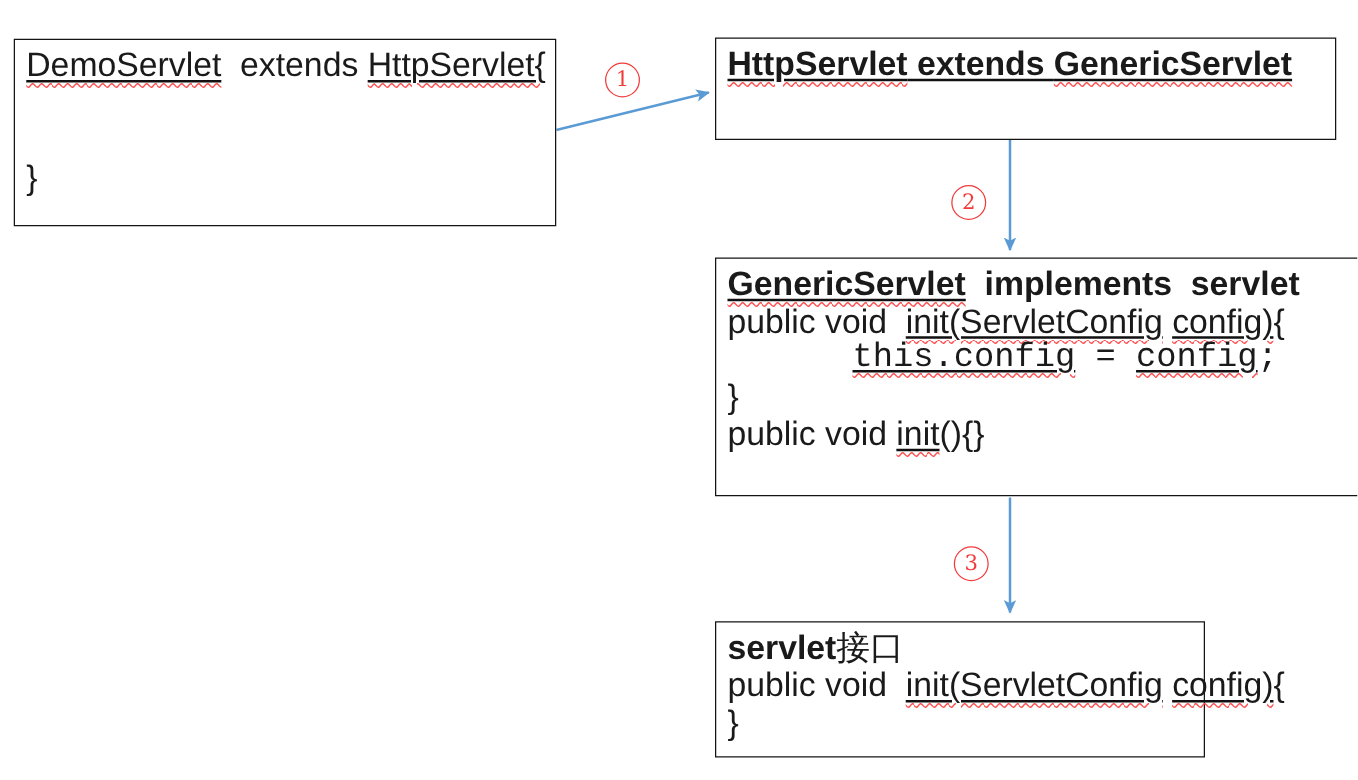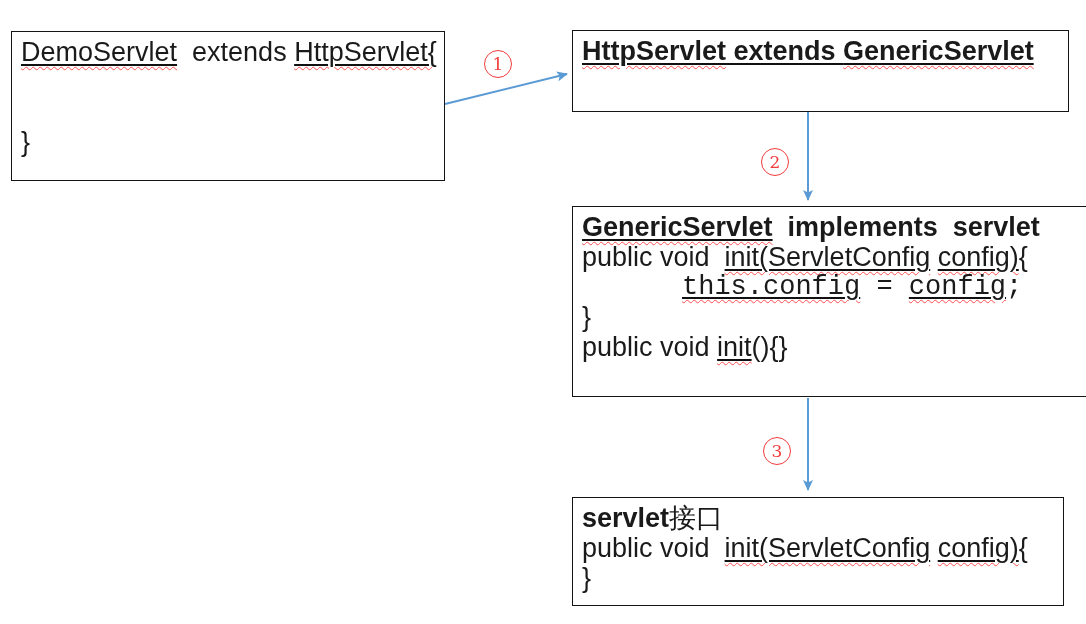--- a/index.html
+++ b/index.html
@@ -4,21 +4,21 @@
 <style>
   html,body{margin:0;padding:0;background:#ffffff;}
   .canvas{position:relative;width:1086px;height:624px;background:#fff;overflow:hidden;
           font-family:"Liberation Sans",sans-serif;color:#1a1a1a;}
   .connectors{position:absolute;left:0;top:0;width:1086px;height:624px;pointer-events:none;}
   .box{position:absolute;background:#fff;border:1.5px solid #141414;
        font-size:27px;line-height:30px;padding:5px 4px 0 9px;box-sizing:border-box;}
   .box-demo{left:11px;top:31px;width:434px;height:150px;}
   .box-http{left:572px;top:30px;width:497px;height:82px;}
   .box-generic{left:572px;top:206px;width:570px;height:191px;}
-  .box-iface{left:572px;top:497px;width:492px;height:109px;}
+  .box-iface{left:572px;top:497px;width:392px;height:109px;}
   .line{white-space:pre;height:30px;}
   .line.indent{padding-left:100px;font-family:Liberation Mono, monospace;}
   .seg.b{font-weight:700;}
   .seg.u{text-decoration:underline;text-decoration-color:#111;text-decoration-thickness:1.5px;text-underline-offset:3px;}
   .seg .w{text-decoration:underline wavy #ff5050;text-decoration-thickness:1px;text-underline-offset:5px;}
   .seg.cjk{font-family:"DejaVu Serif","DejaVu Sans",serif;font-weight:400;}
   .step{position:absolute;width:26px;height:26px;border:1.6px solid #f23b3b;border-radius:50%;
         color:#f23b3b;display:flex;align-items:center;justify-content:center;
         font-family:"DejaVu Serif",serif;font-size:17px;line-height:1;background:#fff0;}
   .step-1{left:484px;top:50px;}

